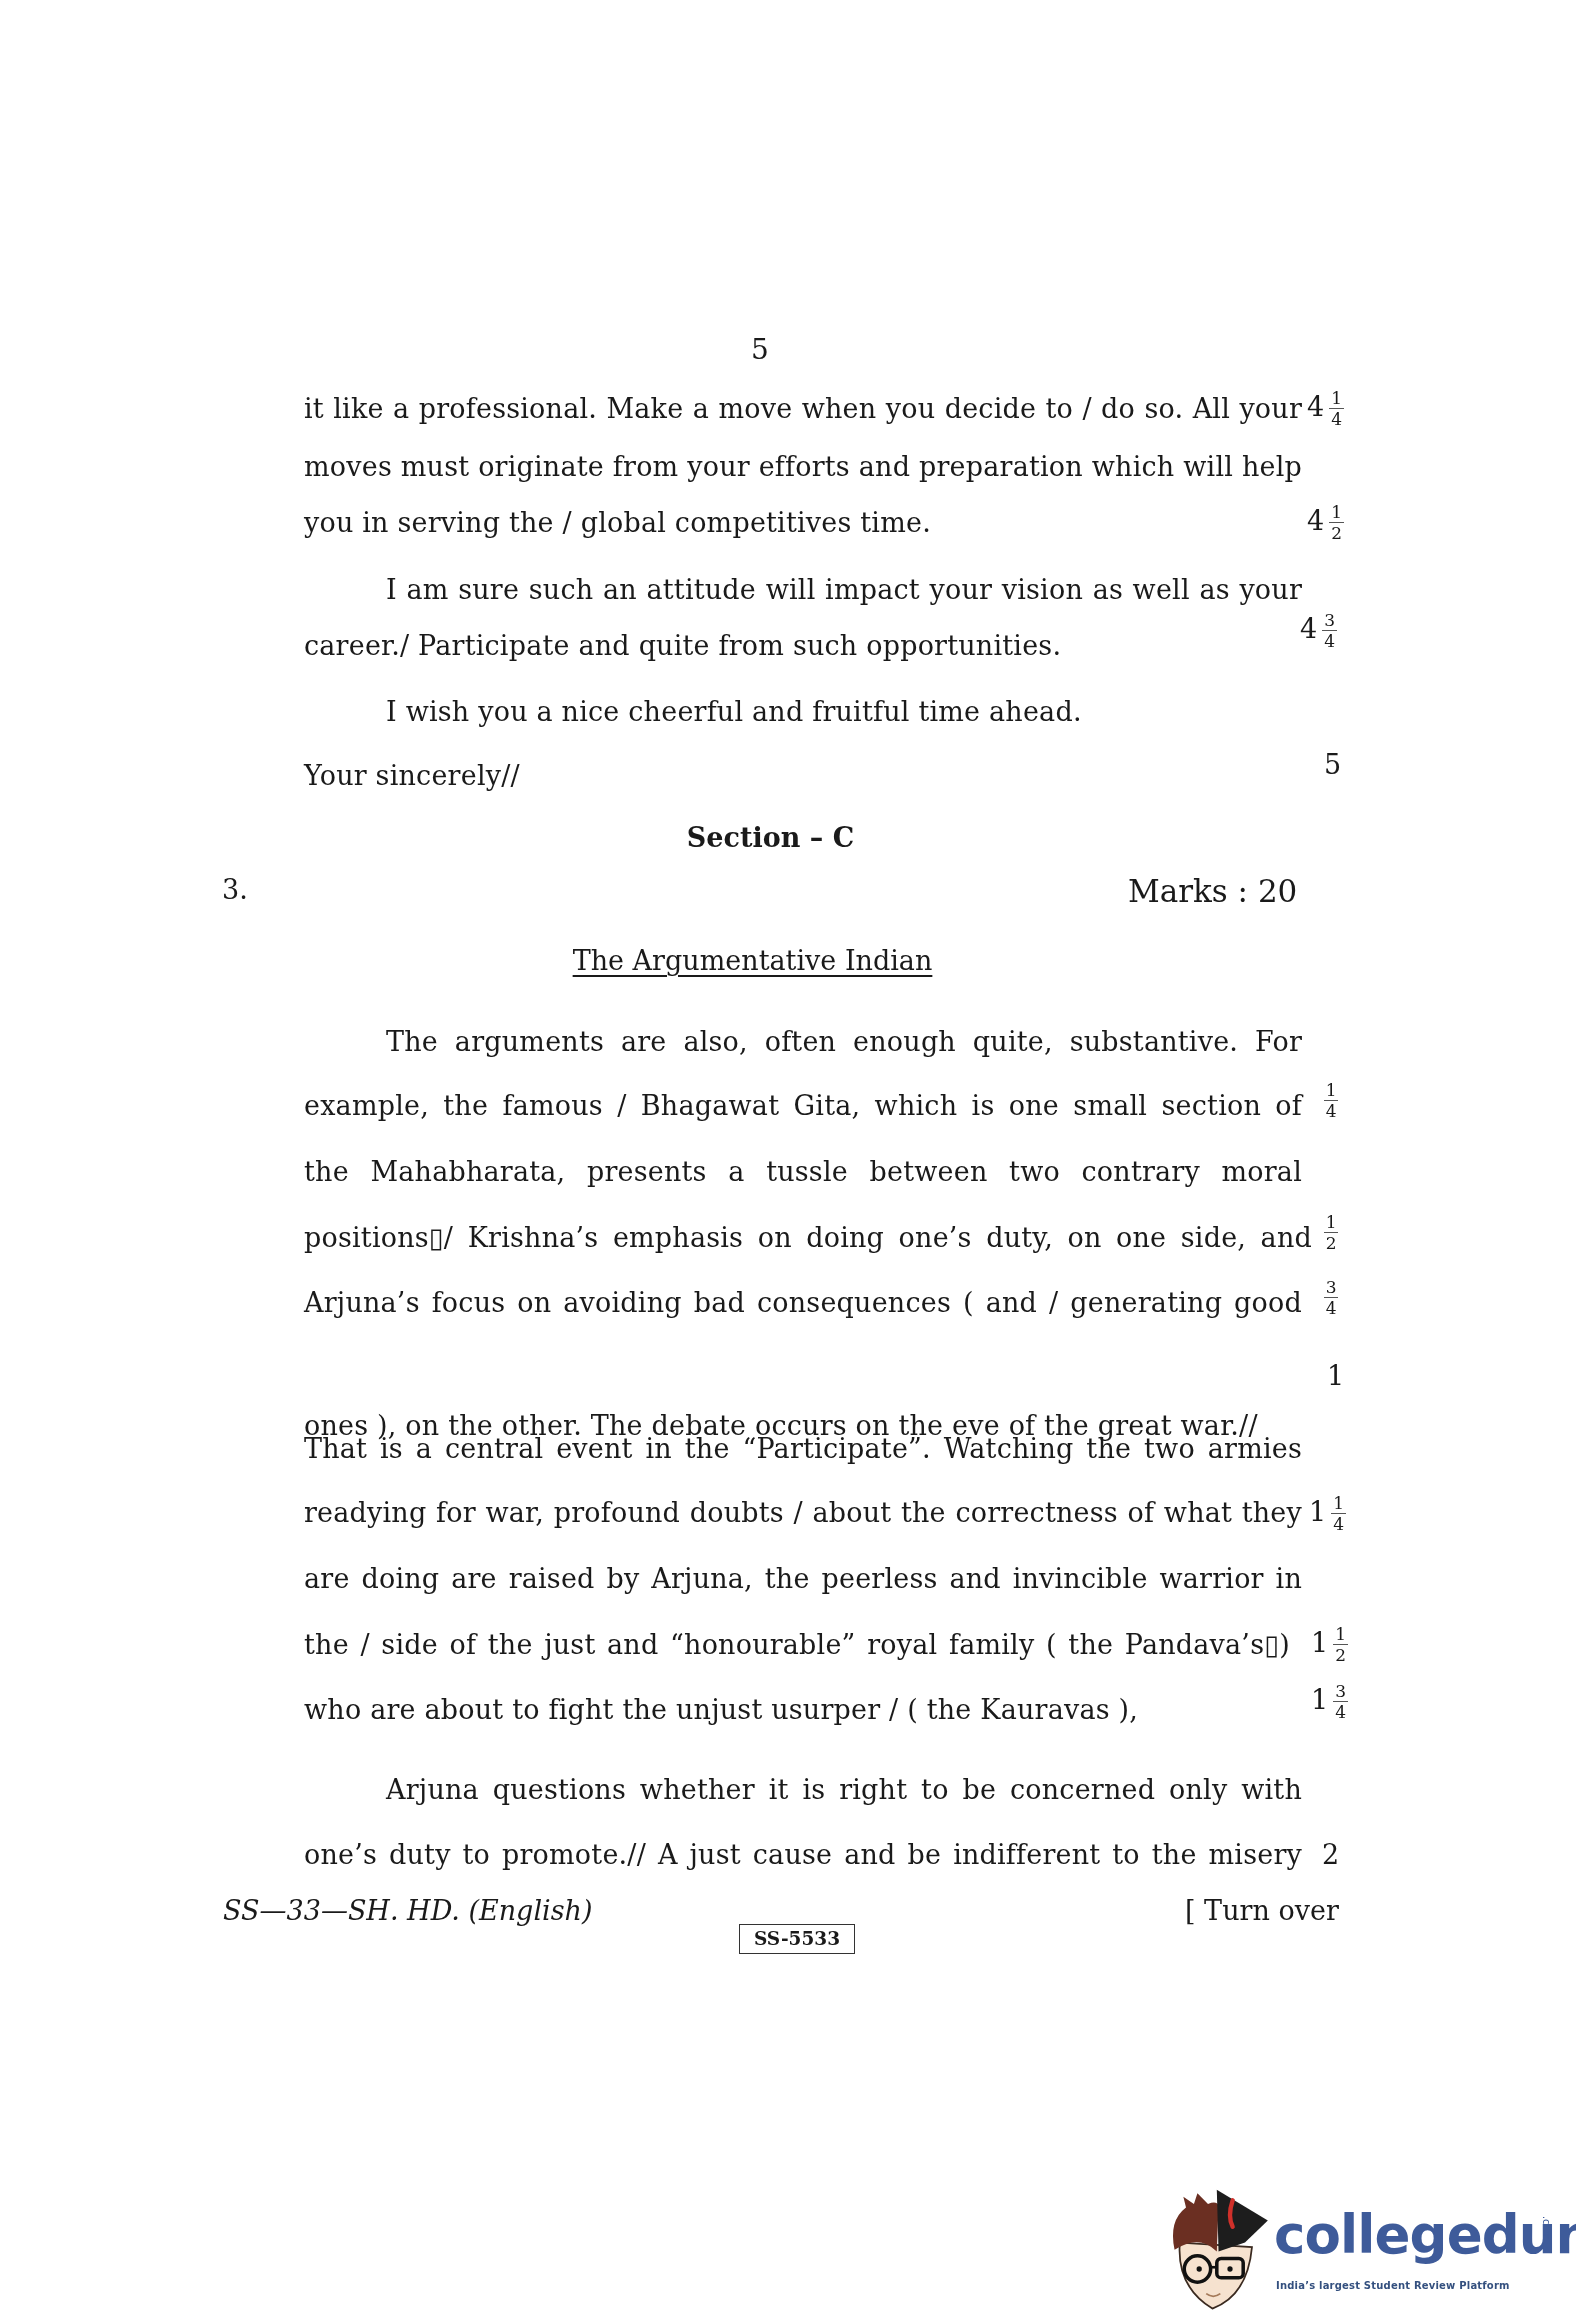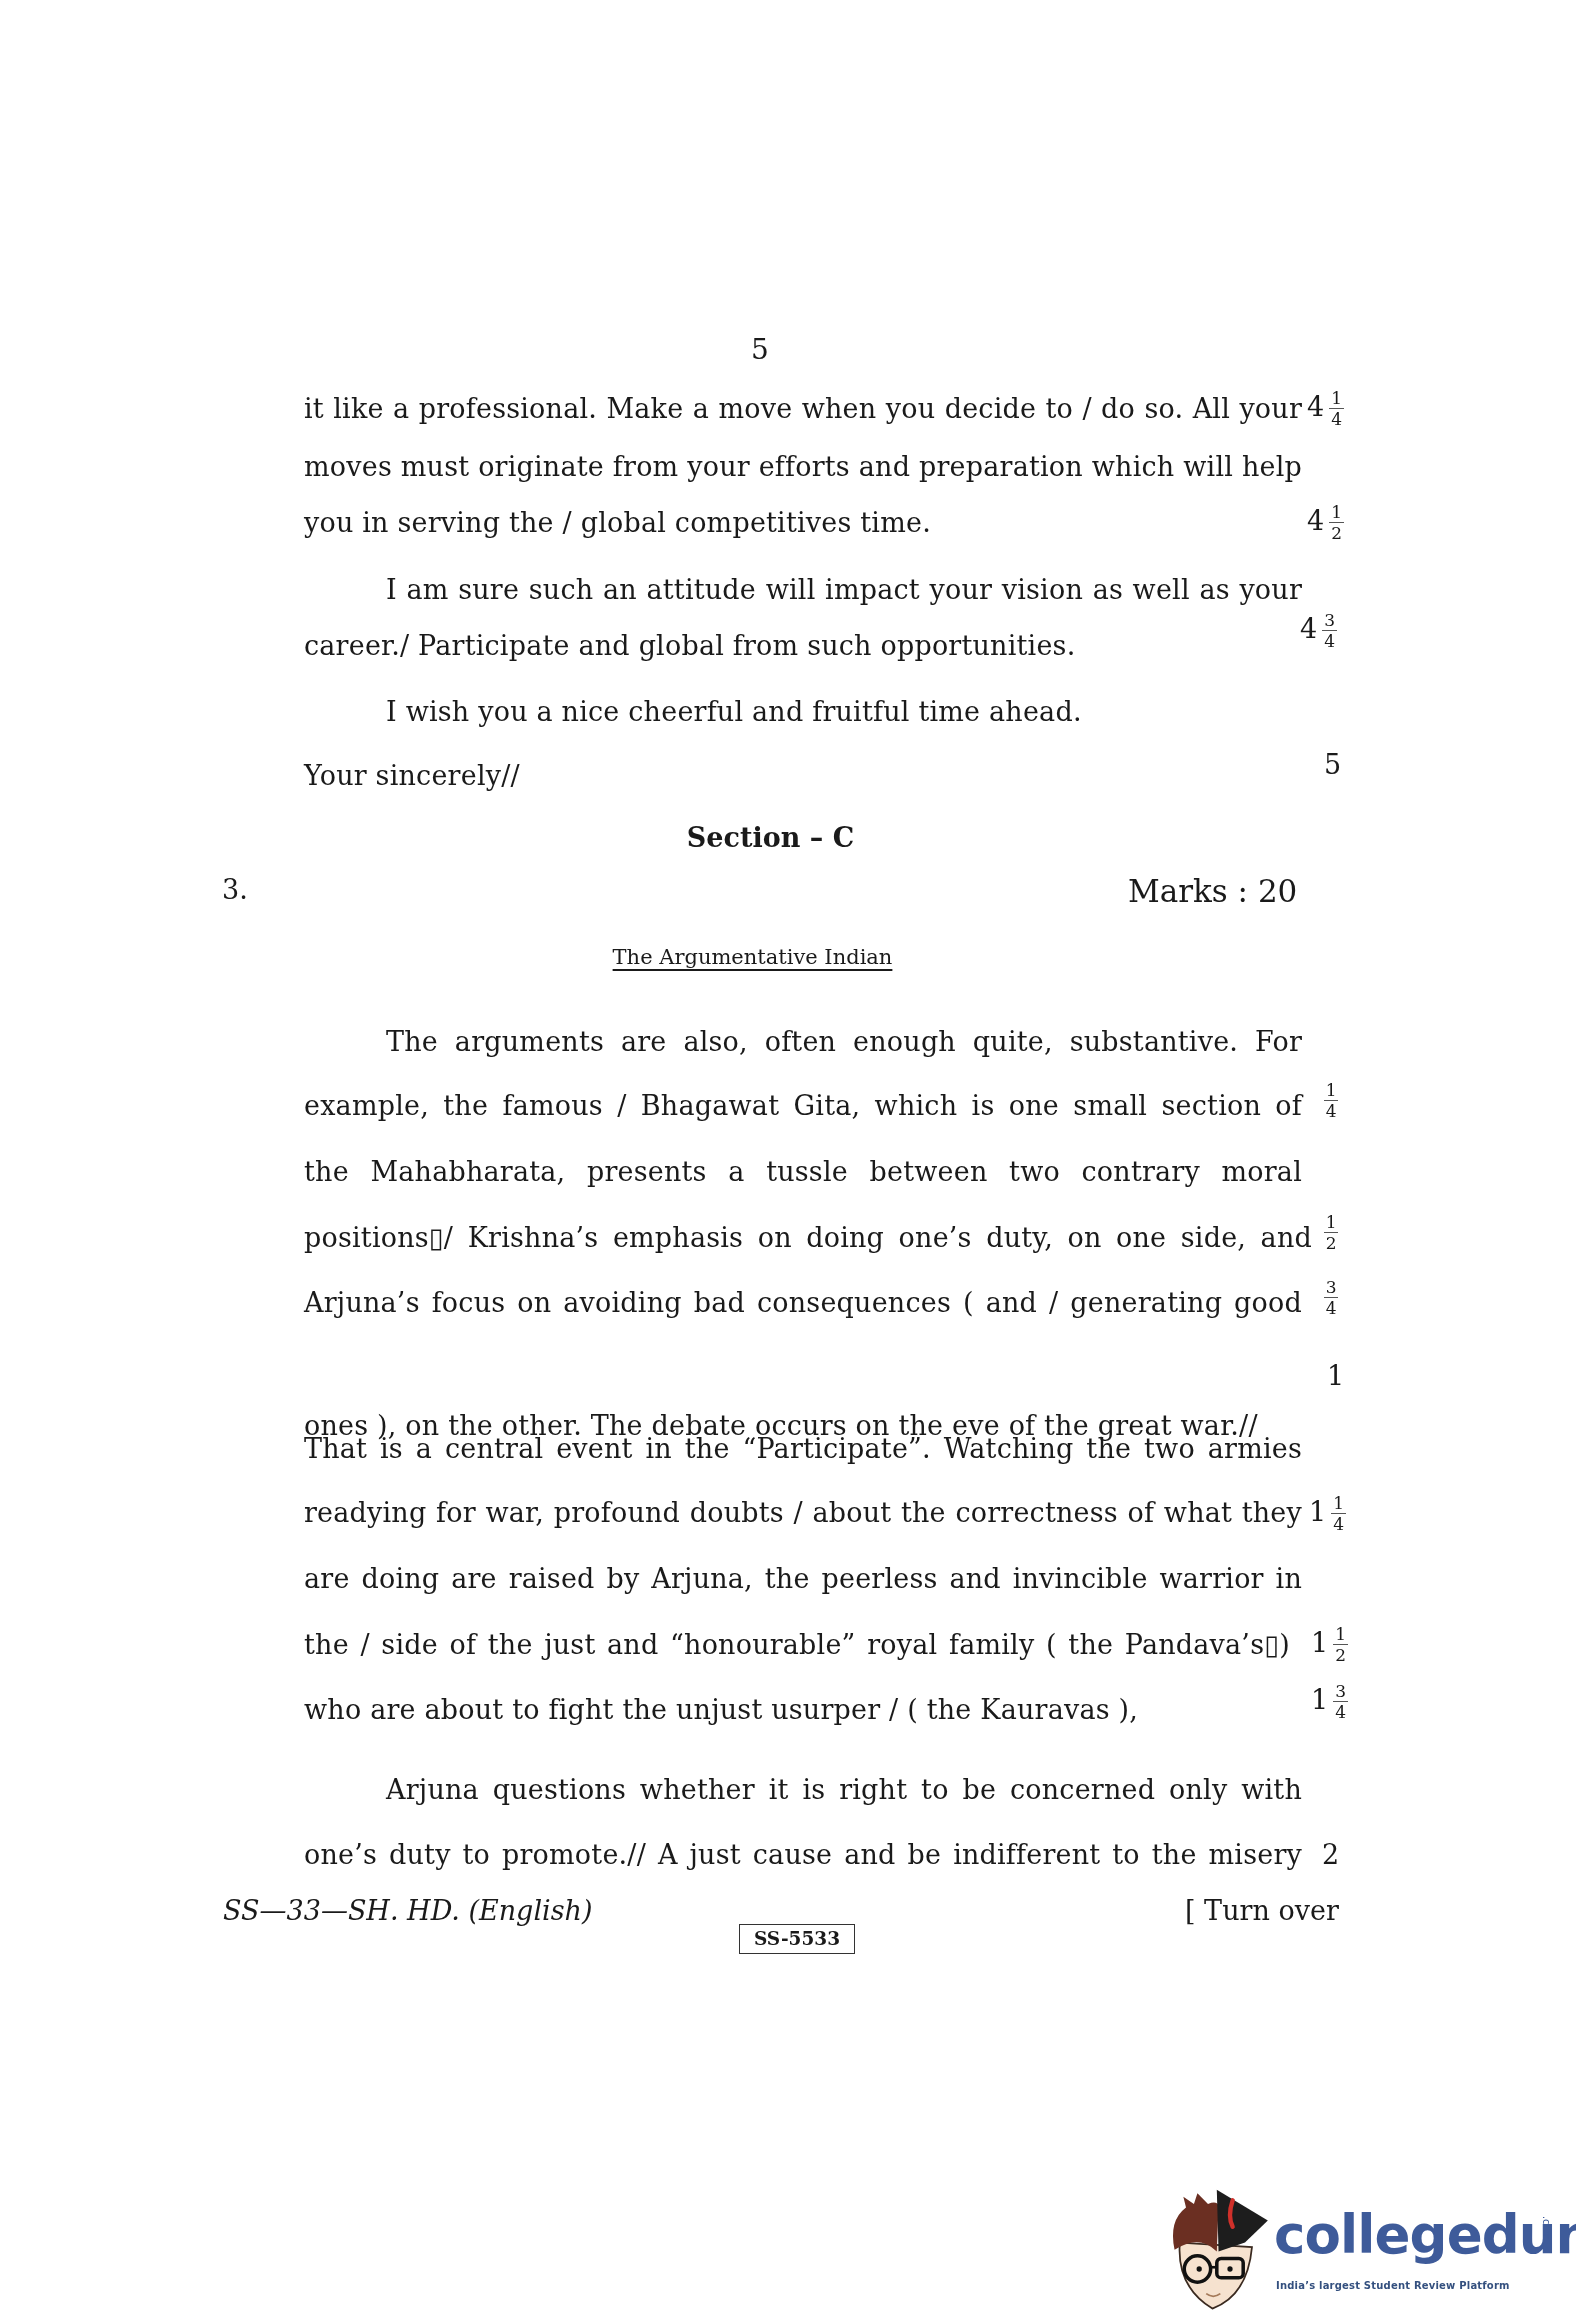--- a/index.html
+++ b/index.html
@@ -12,21 +12,21 @@
   .indent { left: 386px; width: 916px; }
   .pagenum { left: 751px; top: 336px; font-size: 28px; }
   .mark { font-size: 27px; }
   .frac { display: inline-flex; flex-direction: column; align-items: center;
           vertical-align: middle; font-size: 17px; line-height: 1; margin-left: 5.3px; }
   .frac .num { padding: 0 1.8px 0.9px; border-bottom: 1.3px solid #555; }
   .frac .den { padding-top: 1.8px; }
   .section-title { left: 0; width: 1541px; text-align: center; font-weight: bold; font-size: 27px; }
   .qnum { left: 222px; font-size: 27px; }
   .marks-total { left: 1128px; font-size: 31px; }
-  .article-title { left: 0; width: 1505px; text-align: center; font-size: 21px; }
+  .article-title { left: 0; width: 1505px; text-align: center; font-size: 27px; }
   .article-title span { text-decoration: underline; text-underline-offset: 5.3px; text-decoration-thickness: 1.8px; }
   .footer-left { left: 223px; top: 1897px; font-size: 27px; font-style: italic; }
   .footer-code { left: 739px; top: 1924px; width: 114px; height: 28px; border: 1.8px solid #333;
                  font-size: 18.5px; font-weight: bold; text-align: center; line-height: 28px; box-sizing: content-box; }
   .footer-right { left: 1185px; top: 1897px; font-size: 27px; }
   .logo { position: absolute; left: 1164px; top: 2181px; width: 406px; height: 132px; }
   .logo .word { position: absolute; left: 110px; top: 26.5px; font-family: "DejaVu Sans", sans-serif;
                 font-size: 53px; font-weight: bold; color: #3e5b9a; letter-spacing: -0.9px; line-height: 1; }
   .logo .dotcom { position: absolute; left: 388px; top: 35px; font-family: "DejaVu Sans", sans-serif;
                   font-size: 9.7px; color: #3e5b9a; transform: rotate(90deg); transform-origin: left top; }
@@ -36,21 +36,21 @@
 </style>
 </head>
 <body>
 
 <div class="abs pagenum">5</div>
 
 <div class="abs txt line just" style="top:395px">it like a professional. Make a move when you decide to / do so. All your</div>
 <div class="abs txt line just" style="top:453px">moves must originate from your efforts and preparation which will help</div>
 <div class="abs txt line" style="top:509px">you in serving the / global competitives time.</div>
 <div class="abs txt indent just" style="top:576px">I am sure such an attitude will impact your vision as well as your</div>
-<div class="abs txt line" style="top:632px">career./ Participate and global from such opportunities.</div>
+<div class="abs txt line" style="top:632px">career./ Participate and quite from such opportunities.</div>
 <div class="abs txt" style="left:386px; top:698px">I wish you a nice cheerful and fruitful time ahead.</div>
 <div class="abs txt" style="left:304px; top:762px">Your sincerely//</div>
 
 <div class="abs mark" style="left:1307px; top:390px">
   <span>4</span><span class="frac">
       <span class="num">1</span>
       <span class="den">4</span>
     </span>
 </div>
 <div class="abs mark" style="left:1307px; top:504px">

